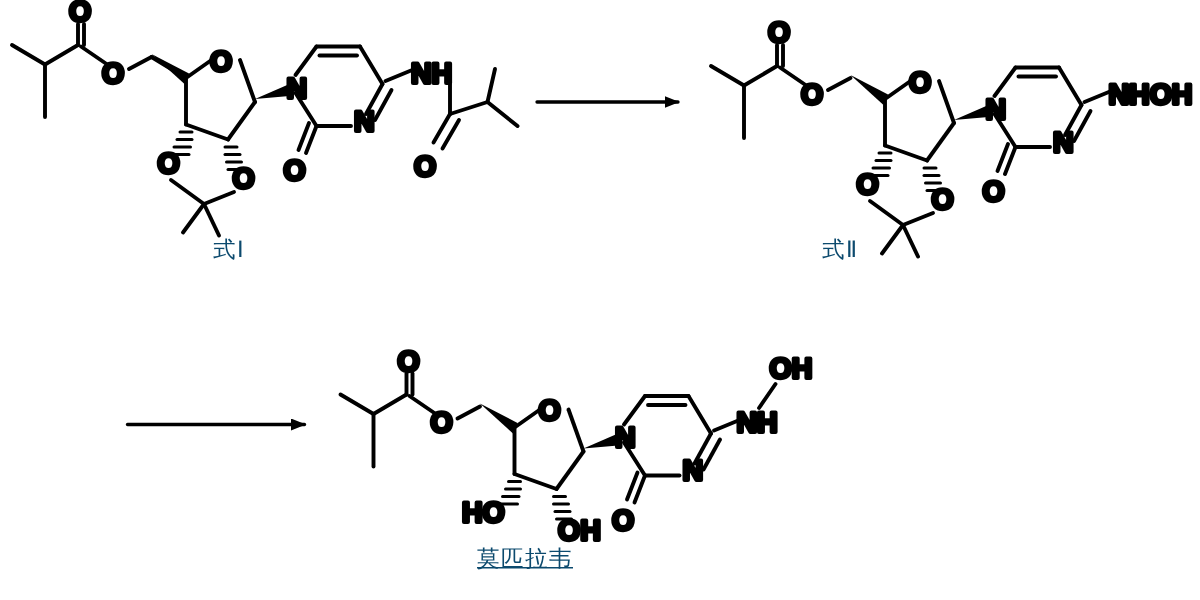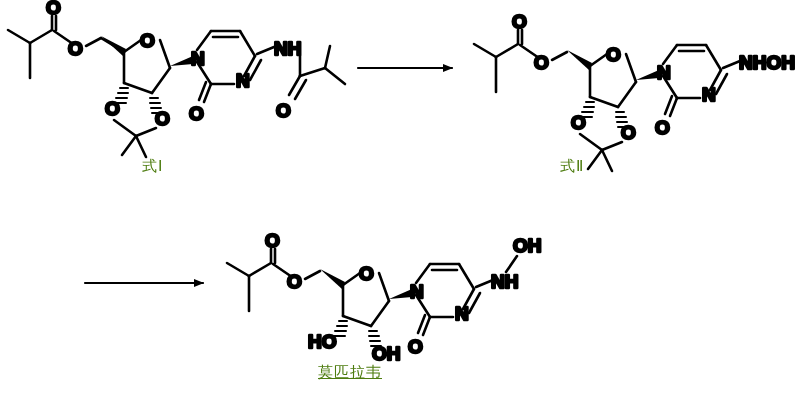--- a/index.html
+++ b/index.html
@@ -6,26 +6,26 @@
   body{
     width:800px;height:400px;background:#ffffff;
     font-family:"Liberation Serif", serif;
     color:#000;overflow:hidden;position:relative;
   }
   #scheme{position:absolute;left:0;top:0;width:800px;height:400px;}
   .cap{
     position:absolute;
     font-family:"Liberation Serif", serif;
     font-size:15px;
-    color:#4d7c0f;
+    color:#0c4a6e;
     white-space:nowrap;
     letter-spacing:1px;
   }
   #cap-I{left:142px;top:157px;}
-  #cap-II{left:560px;top:157px;text-align:center;}
+  #cap-II{left:548px;top:157px;text-align:center;}
   #cap-P{left:318px;top:363px;text-decoration:underline;}
   svg text{font-family:"Liberation Sans", sans-serif;font-weight:bold;fill:#000;}
 </style>
 </head>
 <body>
 
 <div class="cap" id="cap-I">式Ⅰ</div>
 <div class="cap" id="cap-II">式Ⅱ</div>
 <div class="cap" id="cap-P">莫匹拉韦</div>
 

